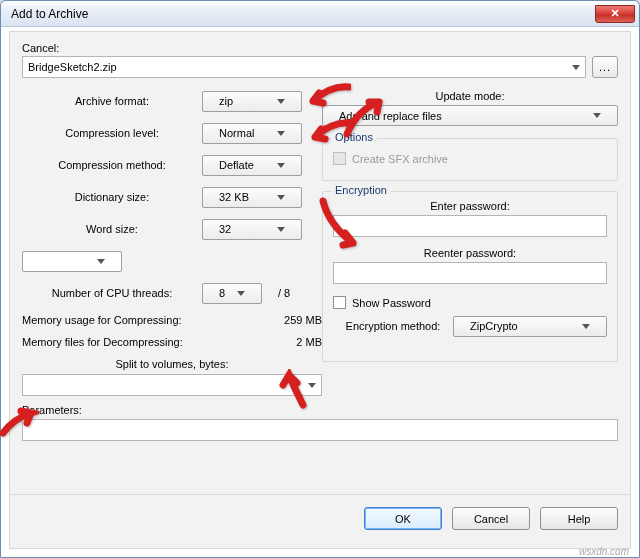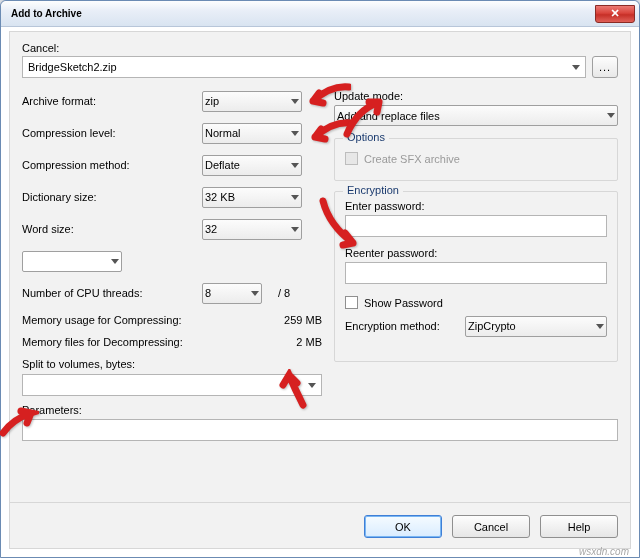--- a/index.html
+++ b/index.html
@@ -23,21 +23,21 @@
   }
   .titlebar {
     height: 26px;
     background: linear-gradient(#fdfefe, #e8eef7 40%, #d9e4f1);
     border-bottom: 1px solid #b8c6d9;
     display: flex;
     align-items: center;
     padding: 0 4px 0 10px;
     border-radius: 6px 6px 0 0;
   }
-  .titlebar-title { flex: 1; color: #000; font-size: 10px; font-weight: bold; }
+  .titlebar-title { flex: 1; color: #000; font-size: 12px; }
   .close-btn {
     width: 40px; height: 18px;
     background: linear-gradient(#eb7a73,#d9433b 45%,#c62f27 55%,#e06058);
     border: 1px solid #8a2b25;
     border-radius: 0 0 3px 3px;
     color: #fff; text-align: center;
     font-weight: bold; line-height: 14px;
     font-size: 11px;
   }
   .content {
@@ -59,30 +59,30 @@
     width:0;height:0;border-left:4px solid transparent;
     border-right:4px solid transparent;border-top:5px solid #555;
   }
   .browse-btn {
     width: 26px; height: 22px;
     background: linear-gradient(#fdfdfd,#e8e8e8);
     border: 1px solid #9f9f9f; border-radius: 3px;
     display:flex;align-items:center;justify-content:center;
     letter-spacing:1px;
   }
-  .two-col { display:flex; gap:12px; }
+  .two-col { display:flex; gap:0;text-align:center; }
   .left-col { width: 300px; }
   .right-col { flex:1; }
   .form-row { display:flex; align-items:center; margin-bottom: 10px; height:22px;}
   .form-row .lbl { width: 180px; }
   .select {
     flex:1; height:21px;
     background: linear-gradient(#fcfcfc,#ececec);
     border:1px solid #9f9f9f; border-radius:2px;
-    display:flex; align-items:center; padding:0 2px;
+    display:flex; align-items:center; padding:0 16px;
     justify-content:space-between;
   }
   .select.flat { background:#fff; }
   .select.short { width:100px; flex:none; }
   .group {
     border:1px solid #d7d7d7; border-radius:2px;
     padding: 8px 10px 10px; margin-bottom:10px;
     position:relative;
   }
   .group-title {
@@ -95,21 +95,21 @@
     border:1px solid #8f8f8f;
   }
   .chk.dis { background:#e7e7e7; border-color:#bdbdbd;}
   .chk-label.dis { color:#9a9a9a;}
   .txt-input {
     width:100%; height:22px; background:#fff;
     border:1px solid #b5b5b5; margin-top:3px;
   }
   .mem-row { display:flex; justify-content:space-between; margin:6px 0 10px; }
   .btn-bar {
-    position:absolute; left:0; right:0; bottom:10px;
+    position:absolute; left:0; right:0; bottom:18px;
     display:flex; justify-content:flex-end; gap:10px;
     padding-right: 12px;
     border-top:1px solid #d7d7d7; padding-top:12px;
   }
   .btn {
     width:78px; height:23px;
     background:linear-gradient(#fdfdfd,#e6e6e6);
     border:1px solid #8f8f8f; border-radius:3px;
     display:flex;align-items:center;justify-content:center;
   }

